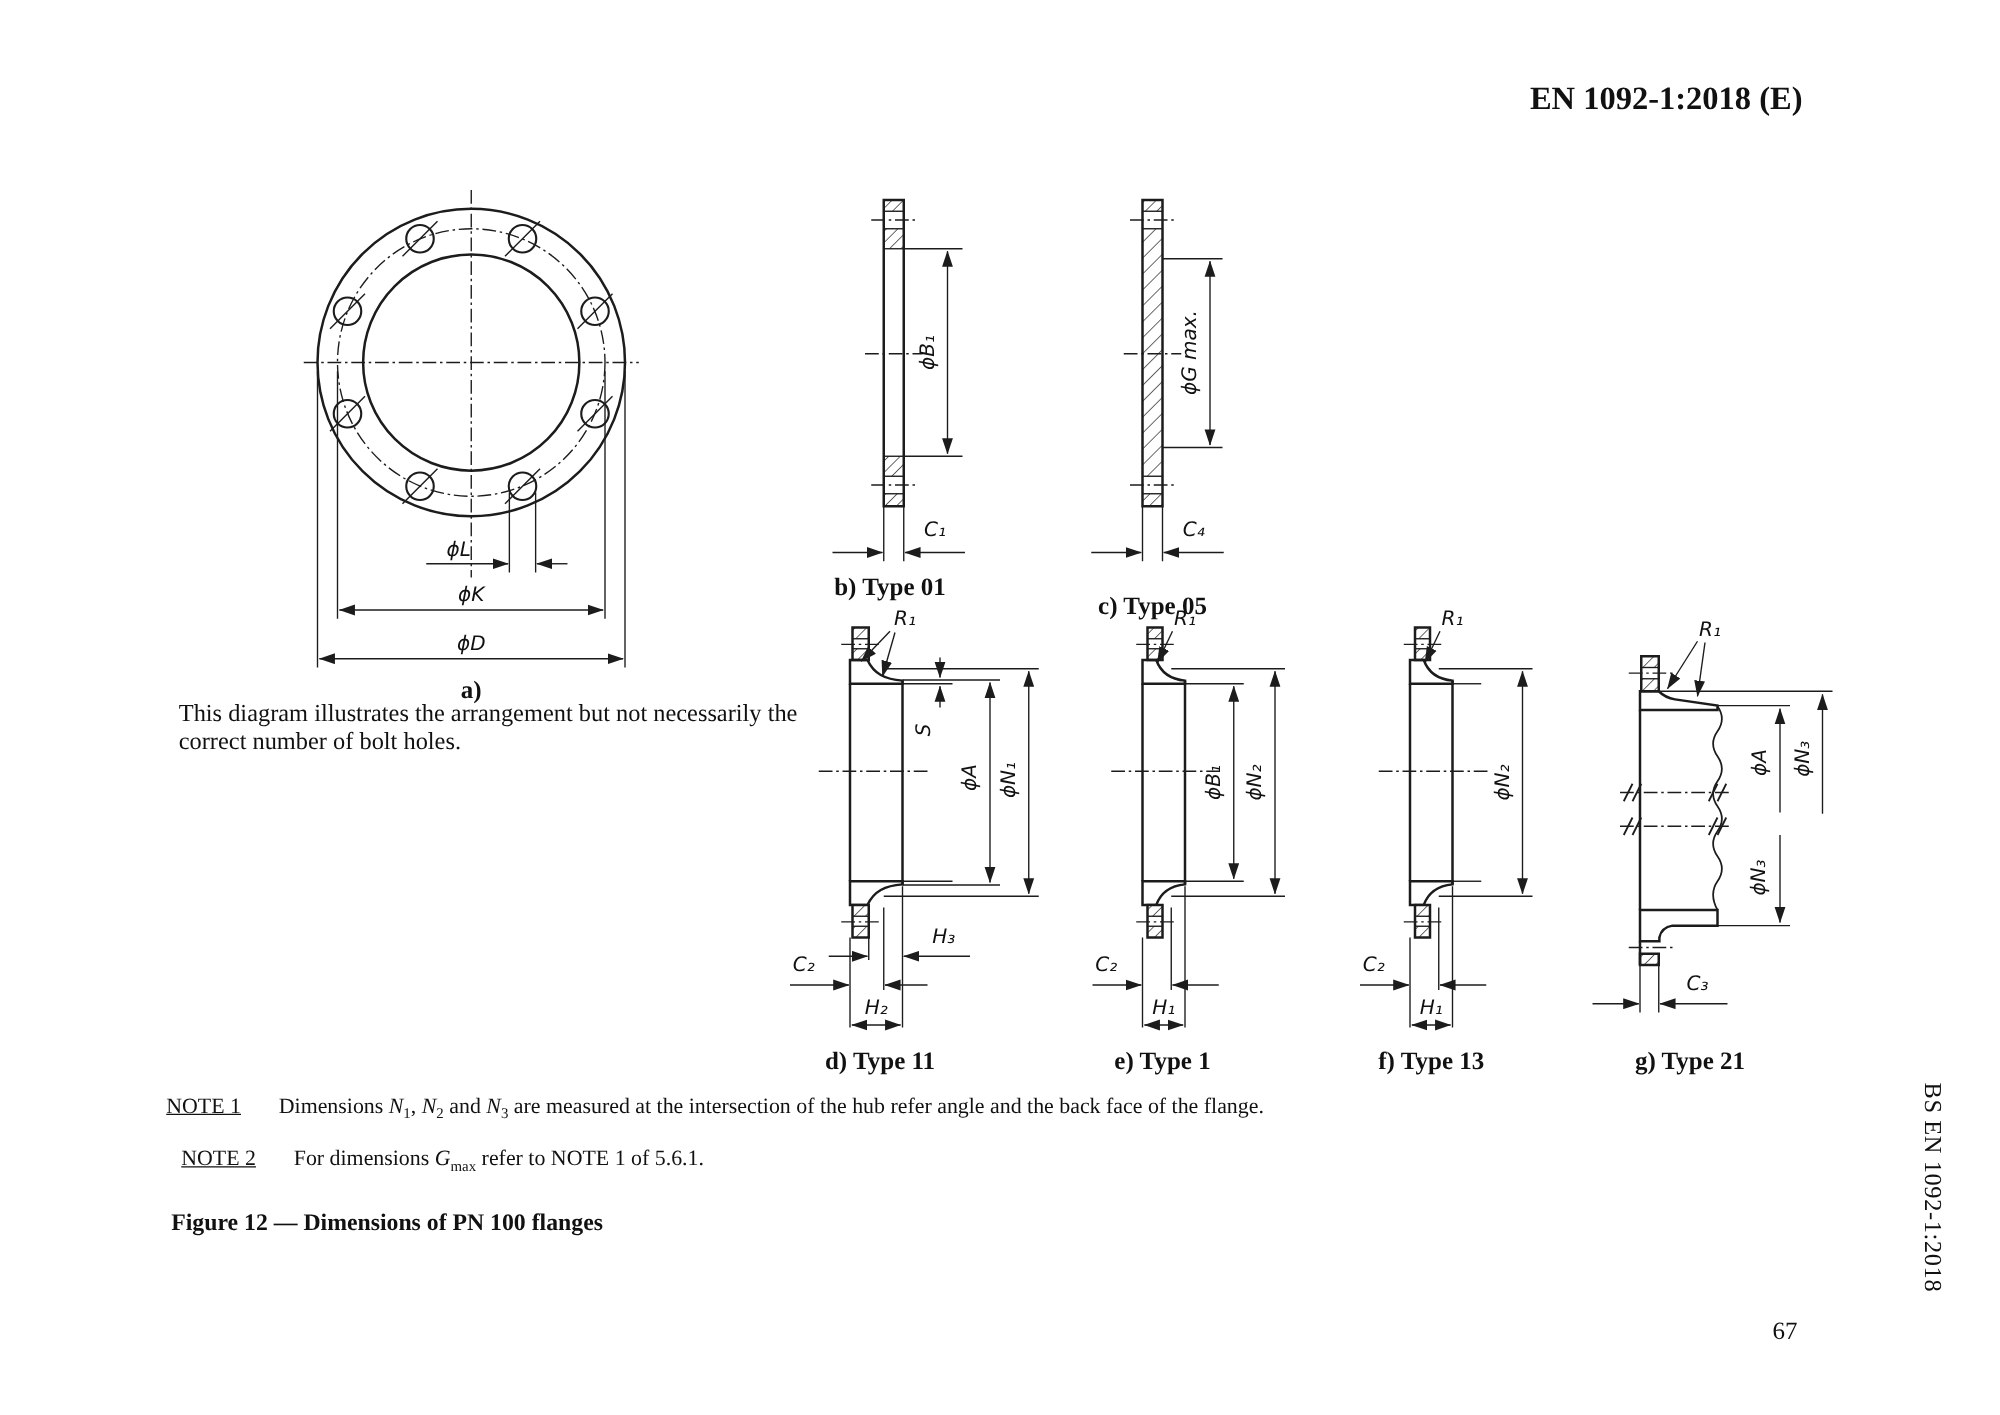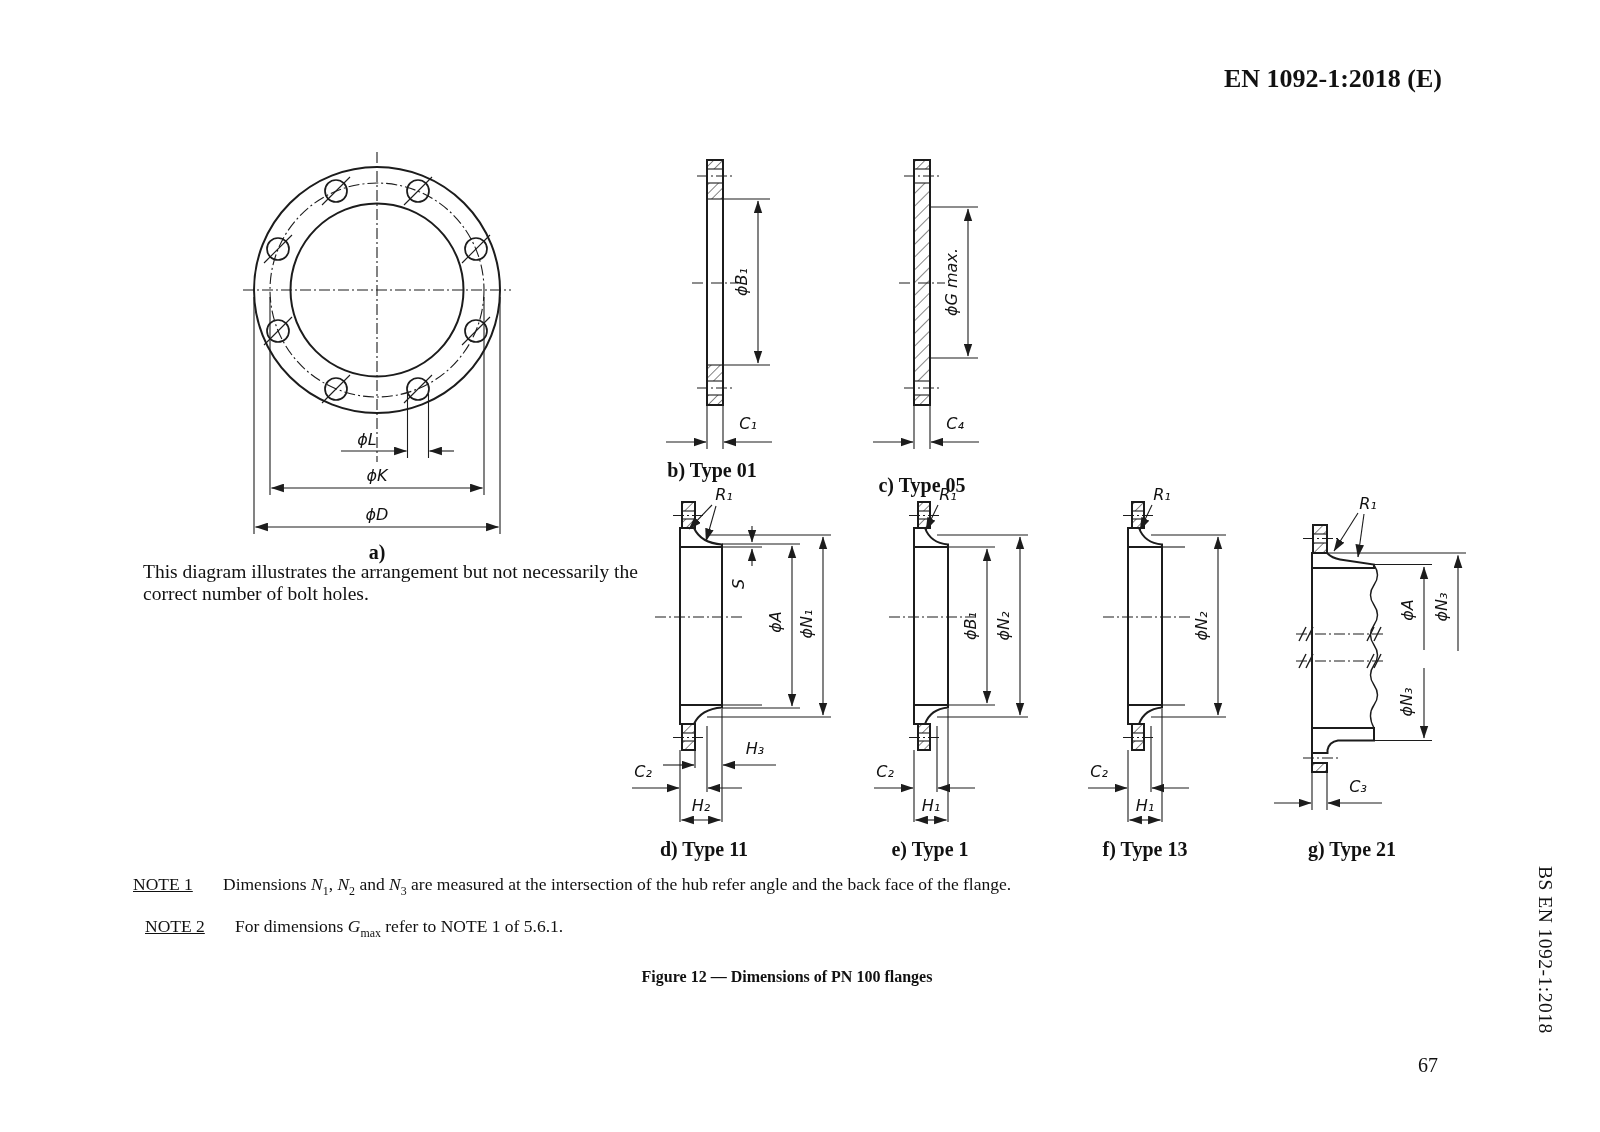--- a/index.html
+++ b/index.html
@@ -6,21 +6,21 @@
   #page{position:relative;width:1600px;height:1132px;background:#ffffff;overflow:hidden;
         font-family:"Liberation Serif",serif;color:#111;}
   #drawing{position:absolute;left:0;top:0;}
   .abs{position:absolute;}
   .hdr{font-weight:bold;font-size:26px;}
   .desc{font-size:19.5px;line-height:22px;width:512px;}
   .desc p{margin:0 0 9px 0;}
   .cap{font-weight:bold;font-size:20px;text-align:center;width:220px;}
   .note{font-size:17.5px;white-space:nowrap;}
   .note-label{display:inline-block;width:90px;text-decoration:underline;}
-  .figcap{font-weight:bold;font-size:16px;text-align:center;width:1300px;}
+  .figcap{font-weight:bold;font-size:19px;text-align:left;width:1300px;}
   .pagenum{font-weight:normal;font-size:20px;}
   .side{writing-mode:vertical-rl;font-size:19.5px;letter-spacing:0.5px;}
   .pt-i{font-style:italic;}
   .pt-sub{vertical-align:sub;font-size:68%;}
   
   .o{fill:none;stroke:#1c1c1c;stroke-width:2;}
   .t{fill:none;stroke:#1c1c1c;stroke-width:1.1;}
   .t15{fill:none;stroke:#1c1c1c;stroke-width:1.4;}
   .cl{fill:none;stroke:#1c1c1c;stroke-width:1.1;stroke-dasharray:11 3 2 3;}
   .hole{fill:none;stroke:#1c1c1c;stroke-width:1.7;}

